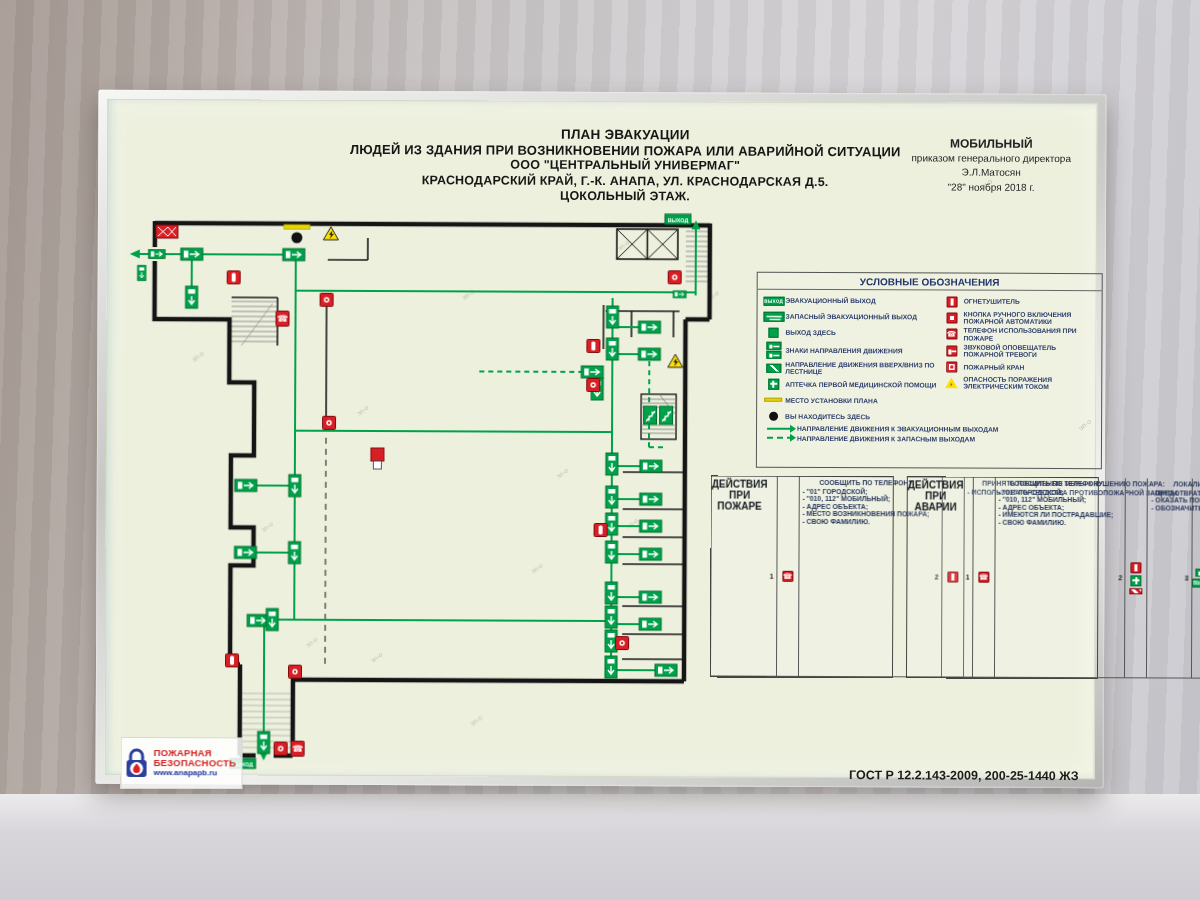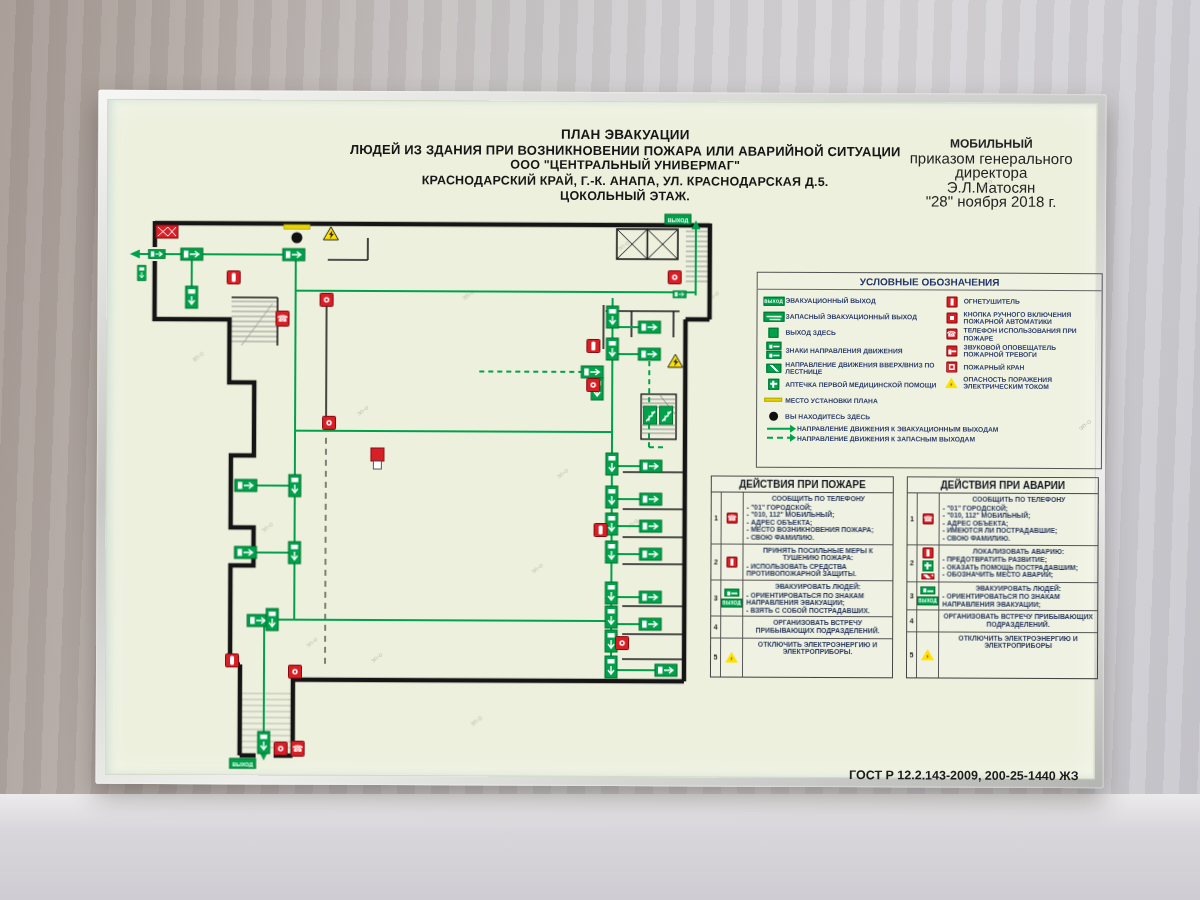--- a/index.html
+++ b/index.html
@@ -20,21 +20,21 @@
     box-shadow:0 12px 26px rgba(55,45,40,.38), inset 0 0 2px #fff;
     transform:rotate(.25deg);}
   .face{position:relative;width:100%;height:100%;background:#edf0dd;
     box-shadow:inset 0 0 0 1px #d4dac4, inset 4px 0 8px rgba(120,165,175,.28), inset 0 0 30px rgba(255,255,255,.5);}
   
   .title{position:absolute;left:138px;top:26px;width:760px;text-align:center;color:#161616;}
   .title div{font-weight:bold;letter-spacing:.2px;line-height:15.5px;}
   .t1{font-size:13.5px;} .t2{font-size:13px;} .t3,.t4,.t5{font-size:12.5px;}
   .approval{position:absolute;left:768px;top:34px;width:232px;text-align:center;color:#222;line-height:14.5px;}
   .approval .ap-t{font-weight:bold;font-size:12px;}
-  .approval div{font-size:15px;}
+  .approval div{font-size:10px;}
   
   .legend{position:absolute;left:650px;top:170px;width:346px;height:196px;
     border:1px solid #555;background:rgba(255,255,255,.12);box-sizing:border-box;color:#2c3e6b;}
   .lg-title{font-size:10px;font-weight:bold;color:#23366b;text-align:center;
     border-bottom:1px solid #666;padding:3px 0 2px;}
   .lg-cols{display:flex;padding:3px 4px 0 4px;}
   .lg-col{display:flex;flex-direction:column;}
   .lg-col.l{width:53%;} .lg-col.r{width:47%;}
   .lg-row{display:flex;align-items:center;margin:1px 0;min-height:14px;}
   .lg-ic{flex:0 0 24px;display:flex;justify-content:center;}
@@ -72,21 +72,21 @@
   .pic-bell{background-image:linear-gradient(#fff,#fff),linear-gradient(#fff,#fff);
     background-size:6px 1.8px,3px 5px;background-position:4px 4.5px,1.5px 3px;background-repeat:no-repeat;}
   .pic-pk{box-shadow:inset 0 0 0 1.6px #d91f26, inset 0 0 0 3px #fff;}
   .pic-tri{width:13px;height:11px;background:#ffe100;
     clip-path:polygon(50% 0,100% 100%,0 100%);display:flex;align-items:flex-end;justify-content:center;}
   .pic-tri span{font-size:5.5px;line-height:7px;color:#111;font-family:"DejaVu Sans",sans-serif;}
   .pic-haz{width:13px;height:6px;border:1px solid #83090e;
     background:repeating-linear-gradient(45deg,#d91f26 0 3px,#fff 3px 6px);}
   
   .atable{position:absolute;top:374px;height:202px;border:1px solid #444;background:rgba(255,255,255,.14);
-    box-sizing:border-box;display:flex;flex-direction:column;color:#2b3a5e;}
+    box-sizing:border-box;display:flex;flex-direction:row;color:#2b3a5e;}
   .atable.fire{left:605px;width:183px;}
   .atable.acc{left:801px;width:192px;}
   .at-title{font-size:10px;font-weight:bold;color:#14181f;text-align:center;
     border-bottom:1px solid #444;padding:2px 0;}
   .ar{display:flex;border-bottom:1px solid #555;flex:0 0 auto;}
   .ar:last-child{border-bottom:none;flex:1 0 auto;}
   .ar-num{flex:0 0 9px;border-right:1px solid #555;font-size:7px;font-weight:bold;
     display:flex;align-items:center;justify-content:center;color:#222;}
   .ar-ic{flex:0 0 21px;border-right:1px solid #555;display:flex;flex-direction:column;
     align-items:center;justify-content:center;gap:2px;padding:2px 0;}
@@ -553,18 +553,31 @@
             </span>
           </div>
       <div class="ar-tx">
             <div class="ar-head">ОТКЛЮЧИТЬ ЭЛЕКТРОЭНЕРГИЮ И ЭЛЕКТРОПРИБОРЫ</div>
           </div>
     </div>
   </div>
 
   <div class="gost">ГОСТ Р 12.2.143-2009, 200-25-1440 ЖЗ</div>
 
+  <div class="logo">
+    <svg width="26" height="32" viewBox="0 0 26 32">
+      <path d="M7,13 V9 a6,6 0 0 1 12,0 V13" fill="none" stroke="#2b3f9c" stroke-width="3"></path>
+      <rect x="3" y="13" width="20" height="17" rx="3" fill="#2b3f9c"></rect>
+      <circle cx="13" cy="21.5" r="6.5" fill="#fff"></circle>
+      <path d="M13,16.5 C15.5,19 16.5,20.5 16.5,22.5 a3.5,3.5 0 0 1 -7,0 C9.5,20.5 11,19 13,16.5 Z" fill="#e02020"></path>
+    </svg>
+    <div class="logo-txt">
+      <div class="logo-l1">ПОЖАРНАЯ</div>
+      <div class="logo-l2">БЕЗОПАСНОСТЬ</div>
+      <div class="logo-url">www.anapapb.ru</div>
+    </div>
+  </div>
 
   <span class="wm" style="left:872px;top:78px;">эп-о</span>
   <span class="wm" style="left:972px;top:318px;">эп-о</span>
 
  </div>
 </div>
 
 </body></html>

